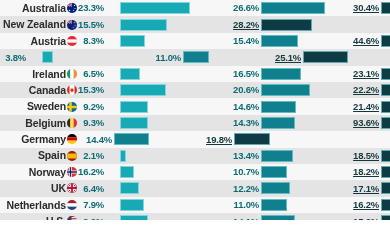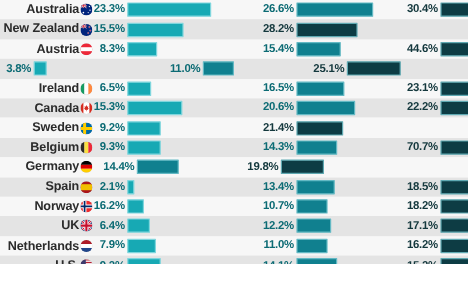--- a/index.html
+++ b/index.html
@@ -68,23 +68,23 @@
   }
   .val {
     font-size: 9.5px;
     font-weight: 700;
     color: #0c6b74;
     text-align: right;
     white-space: nowrap;
     line-height: 1;
     letter-spacing: -0.2px;
   }
-  .val.s1 { width: 26px; flex: 0 0 26px; padding-right: 2px; }
+  .val.s1 { width: 26px; flex: 0 0 26px; padding-right: 16px; }
   .val.s2 { width: 34px; flex: 0 0 34px; padding-right: 2px; }
-  .val.s3 { width: 34px; flex: 0 0 34px; padding-right: 2px; }
+  .val.s3 { width: 34px; flex: 0 0 34px; padding-right: 2px; text-decoration: underline; }
   .val.dark { color: #14383d; }
 
   .barwrap {
     position: relative;
     height: 100%;
     display: flex;
     align-items: center;
   }
   .barwrap.s1 { width: 105px; flex: 0 0 105px; }
   .barwrap.s2 { width: 84px;  flex: 0 0 84px; }
@@ -289,20 +289,26 @@
           </svg>
         </span>
       </div>
       <div class="series">
         <span class="val s1">9.2%</span>
         <div class="barwrap s1">
           <div class="bar c1" style="width: 27.6px; background: rgb(23, 169, 180);"></div>
         </div>
       </div>
       <div class="series">
+        <span class="val s2">14.6%</span>
+        <div class="barwrap s2">
+          <div class="bar c2" style="width: 35.04px; background: rgb(16, 128, 143);"></div>
+        </div>
+      </div>
+      <div class="series">
         <span class="val s3 dark">21.4%</span>
         <div class="barwrap s3">
           <div class="bar c3" style="width: 38.52px; background: rgb(13, 60, 68);"></div>
         </div>
       </div>
     </div>
     <div class="row even">
       <div class="label-cell">
         <span class="country-name">Belgium</span>
         <span class="flag">
@@ -319,21 +325,21 @@
           <div class="bar c1" style="width: 27.9px; background: rgb(23, 169, 180);"></div>
         </div>
       </div>
       <div class="series">
         <span class="val s2">14.3%</span>
         <div class="barwrap s2">
           <div class="bar c2" style="width: 34.32px; background: rgb(16, 128, 143);"></div>
         </div>
       </div>
       <div class="series">
-        <span class="val s3 dark">70.7%</span>
+        <span class="val s3 dark">93.6%</span>
         <div class="barwrap s3">
           <div class="bar c3" style="width: 36px; background: rgb(13, 60, 68);"></div>
         </div>
       </div>
     </div>
     <div class="row odd">
       <div class="label-cell">
         <span class="country-name">Germany</span>
         <span class="flag">
           <svg viewBox="0 0 20 20" preserveAspectRatio="xMidYMid slice">

